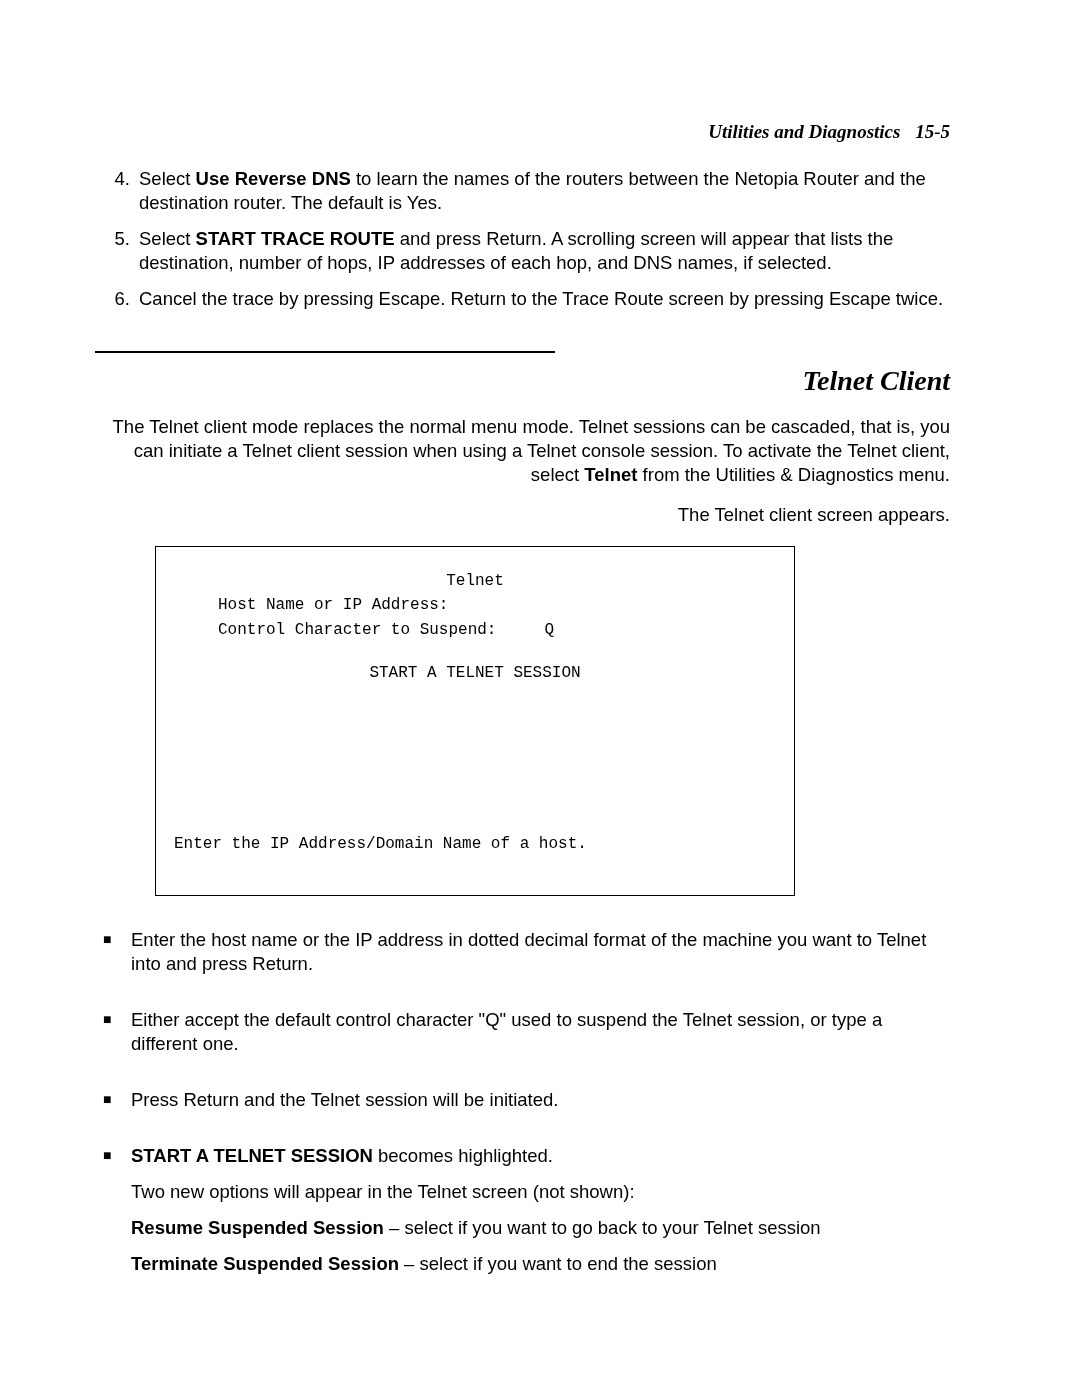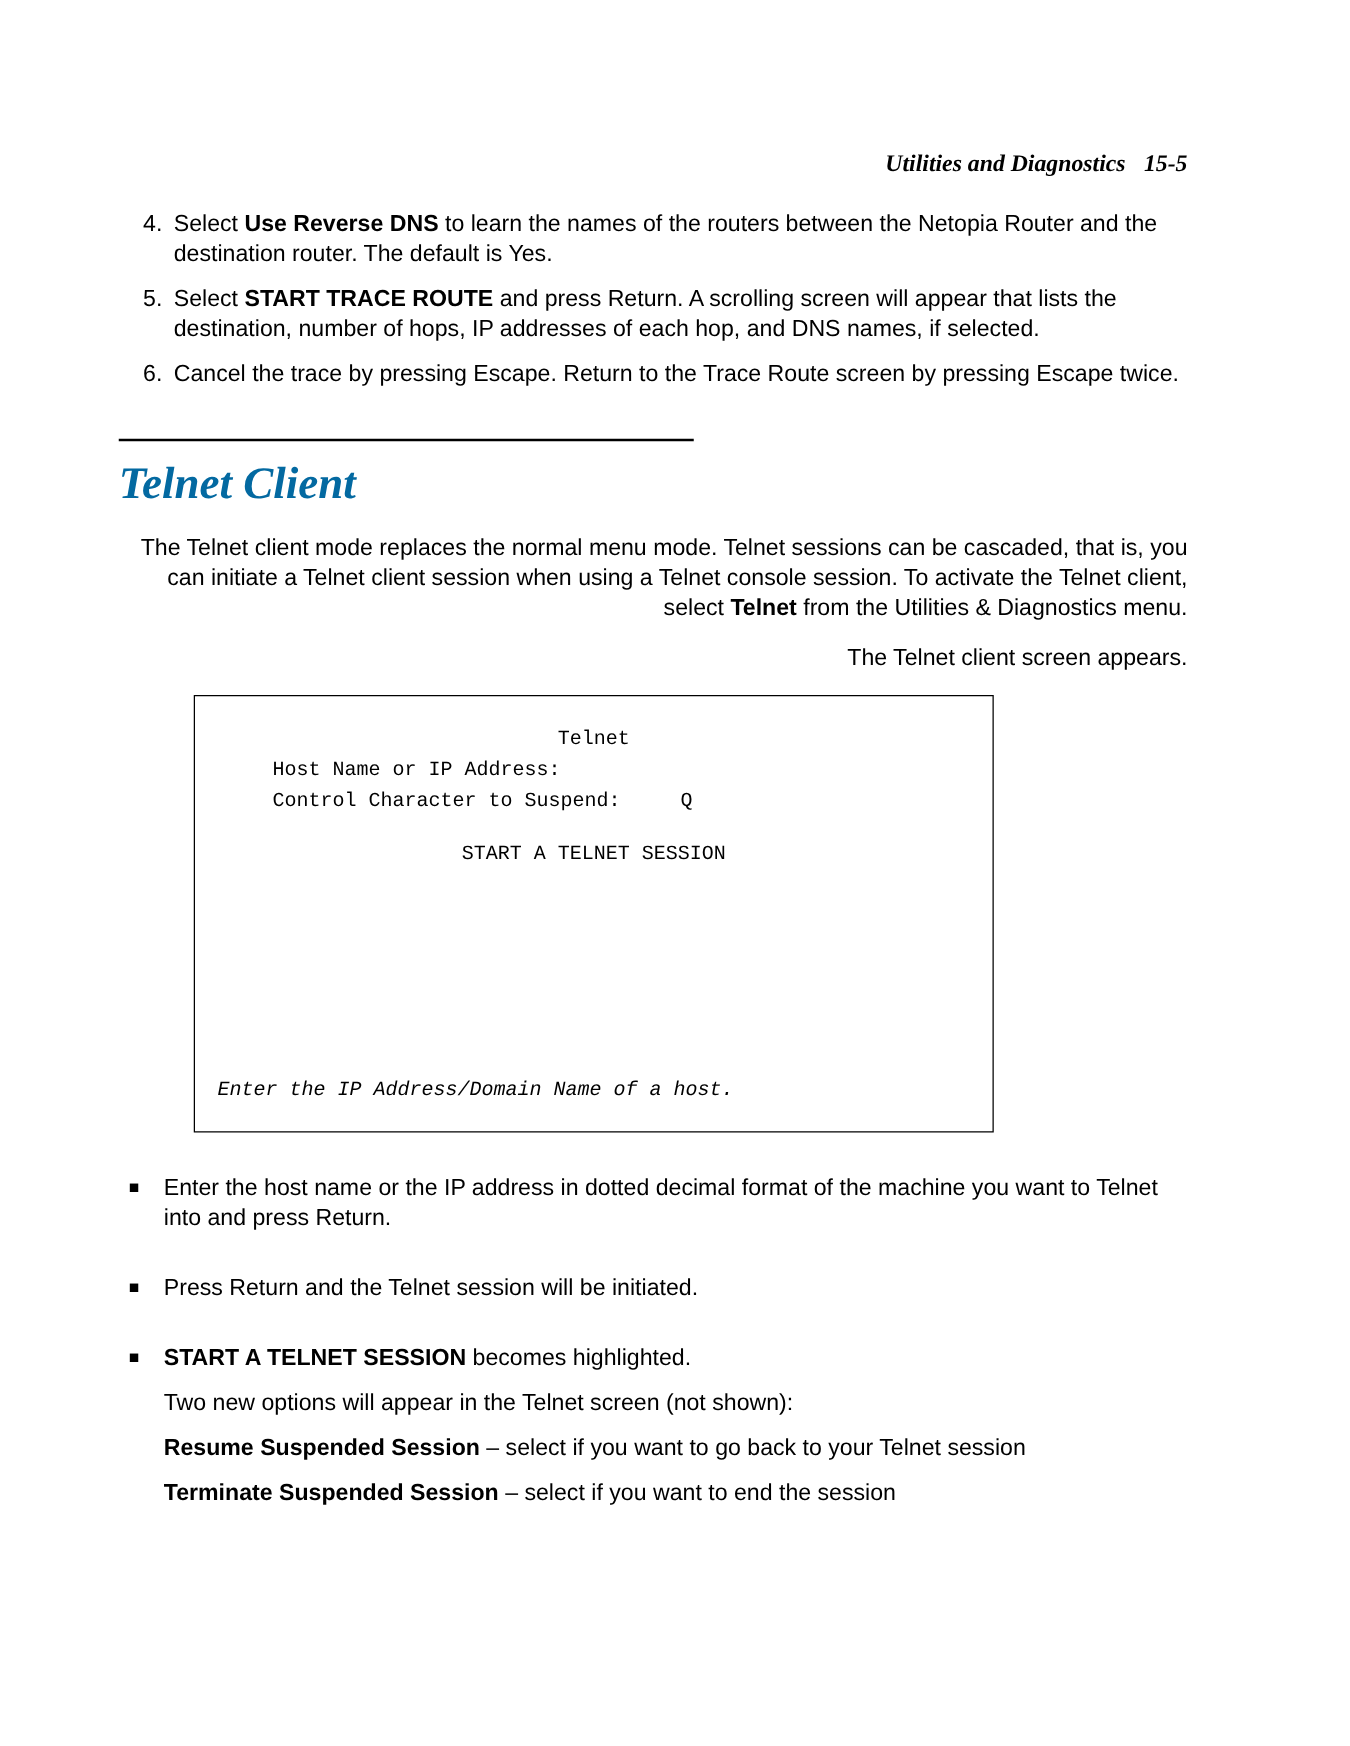--- a/index.html
+++ b/index.html
@@ -40,23 +40,24 @@
   .section-rule {
     border: none;
     border-top: 2.5px solid #000;
     width: 460px;
     margin: 18px 0 10px 0;
   }
   .section-title {
     font-family: "Times New Roman", Times, serif;
     font-style: italic;
     font-weight: 700;
-    font-size: 36px;
-    color: #0369a1;
+    font-size: 28px;
+    color: #000000;
     margin: 4px 0 16px 0;
+    text-align: right;
   }
   p.body {
     margin: 0 0 16px 0;
     text-align: right;
   }
   .bold { font-weight: 700; }
 
   .screen-box {
     border: 1.5px solid #000;
     width: 640px;
@@ -76,23 +77,22 @@
     white-space: pre;
     margin-left: 44px;
   }
   .screen-start {
     text-align: center;
     margin-top: 18px;
   }
   .screen-bottom {
     position: absolute;
     left: 18px;
-    bottom: 20px;
+    bottom: 38px;
     white-space: pre;
-    font-style: italic;
   }
 
   ul.square {
     list-style: none;
     margin: 0;
     padding: 0 0 0 8px;
   }
   ul.square > li {
     margin-bottom: 12px;
     padding-left: 28px;
@@ -147,20 +147,23 @@
     <div class="screen-row">Control Character to Suspend:     Q</div>
     <div class="screen-start">START A TELNET SESSION</div>
     <div class="screen-bottom">Enter the IP Address/Domain Name of a host.</div>
   </div>
 
   <ul class="square">
     <li>
       <span>Enter the host name or the IP address in dotted decimal format of the machine you want to Telnet into and press Return.</span>
     </li>
     <li>
+      <span>Either accept the default control character "Q" used to suspend the Telnet session, or type a different one.</span>
+    </li>
+    <li>
       <span>Press Return and the Telnet session will be initiated.</span>
     </li>
     <li>
       <span class="bold">START A TELNET SESSION</span><span> becomes highlighted.</span>
     </li>
   </ul>
 
   <div class="indent-block">
     <p>Two new options will appear in the Telnet screen (not shown):</p>
     <p>

